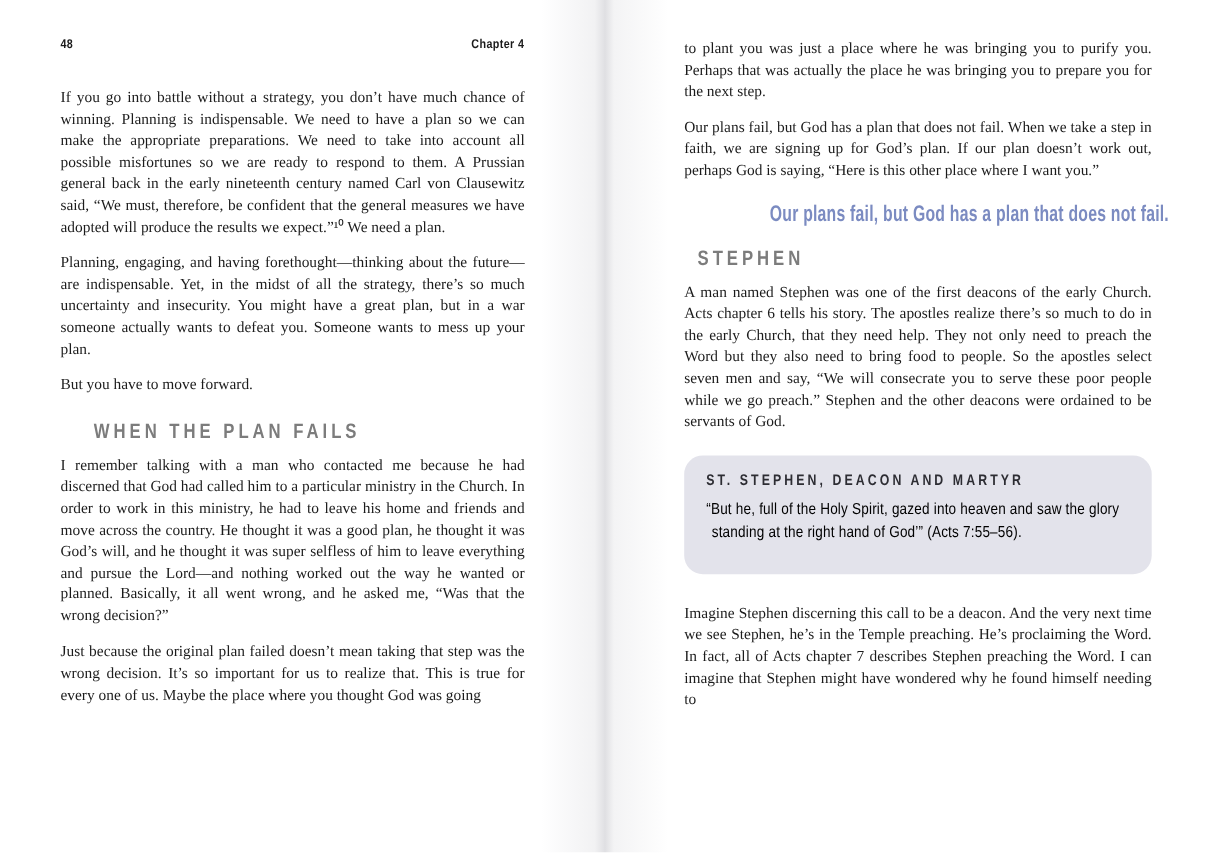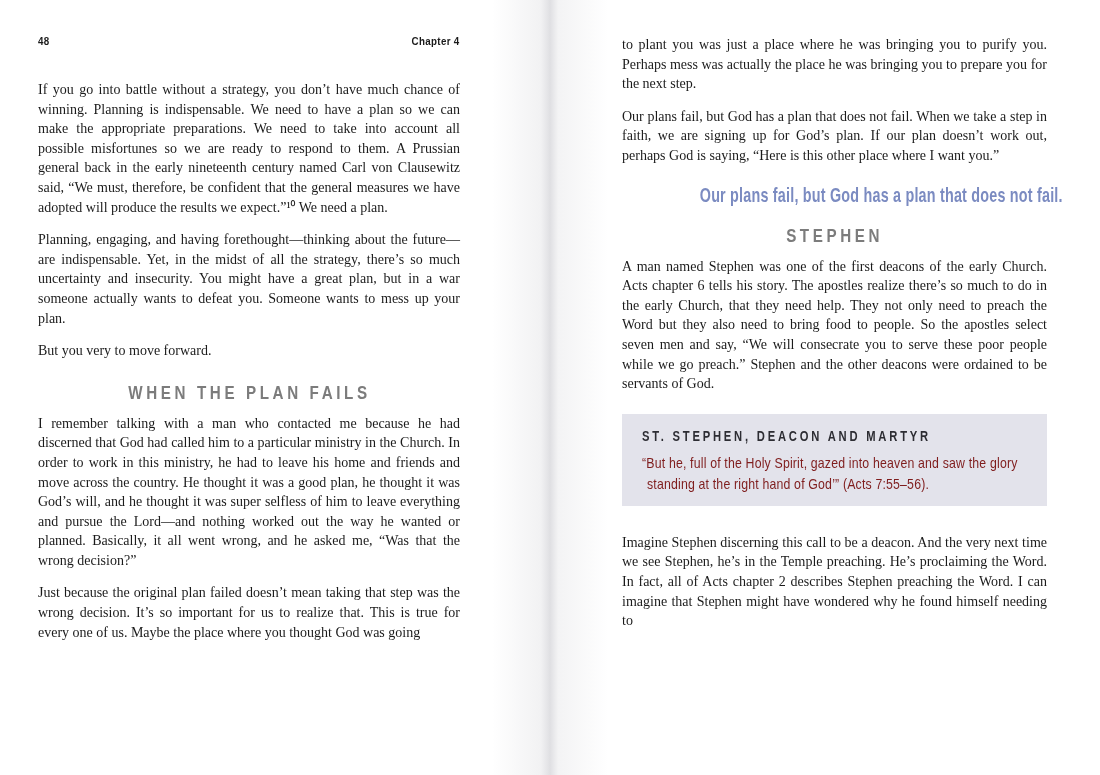--- a/index.html
+++ b/index.html
@@ -20,99 +20,100 @@
       rgba(125,125,138,0) 0%,
       rgba(125,125,138,0.10) 42%,
       rgba(110,110,125,0.20) 49%,
       rgba(110,110,125,0.22) 50%,
       rgba(125,125,138,0.09) 57%,
       rgba(125,125,138,0) 100%);
     pointer-events: none;
   }
 
   .col { position: absolute; top: 35px; }
-  .col-left  { left: 38px;  width: 422px; }
+  .col-left  { left: 55px;  width: 422px; }
   .col-right { left: 622px; width: 425px; }
 
   .running {
     display: flex; justify-content: space-between; align-items: baseline;
     font-family: "Liberation Sans", sans-serif; font-weight: 700;
     font-size: 11.5px; color: #1a1a1a; height: 14px; margin-bottom: 31px;
   }
   .cx { display: inline-block; white-space: nowrap; }
   .running .cx { transform: scaleX(0.85); letter-spacing: 0.4px; }
   .running .cx.from-left  { transform-origin: left center; }
   .running .cx.from-right { transform-origin: right center; }
 
   p.body {
     margin: 0 0 13px 0;
     font-size: 14px; line-height: 19.6px;
     text-align: justify; color: #1b1b1b;
   }
   p.body.last { margin-bottom: 0; }
 
   h2.sec {
-    text-align: center; margin: 21px 0 10px 0;
+    margin: 21px 0 10px 0;
     font-family: "Liberation Sans", sans-serif; font-weight: 700;
     font-size: 19px; color: #7c7c7c;
   }
   h2.sec .cx { transform: scaleX(0.8); transform-origin: center; letter-spacing: 4.5px; }
   h2.sec.tight { margin-top: 18px; }
 
   .pullquote {
     text-align: center; margin: 17px 0 0 0;
     font-family: "Liberation Sans", sans-serif; font-weight: 700;
     font-size: 20.5px; color: #7b8bc1;
   }
   .pullquote .cx { transform: scaleX(0.7); transform-origin: center; letter-spacing: 0.3px; }
 
   .callout {
     background: #e3e3eb;
-    padding: 14px 20px 11px 20px;
+    padding: 14px 20px 27px 20px;
     margin: 20px 0 27px 0;
+    border-radius: 17px;
   }
   .callout-title {
     font-family: "Liberation Sans", sans-serif; font-weight: 700;
     font-size: 14px; color: #2d2d33; margin-bottom: 9px;
   }
   .callout-title .cx { transform: scaleX(0.8); transform-origin: left center; letter-spacing: 3.5px; }
   .callout-lines { padding-left: 5px; }
   .callout-line {
     font-family: "Liberation Sans", sans-serif;
-    font-size: 14.5px; line-height: 21px; color: #7f1d1d;
+    font-size: 14.5px; line-height: 21px; color: #000000;
   }
   .callout-line .cx { transform: scaleX(0.85); transform-origin: left center; letter-spacing: 0.2px; }
   .callout-line.hang { margin-left: -5px; }
 </style>
 </head>
 <body>
 
 <div class="spread">
 
   <div class="col col-left">
     <div class="running">
       <span class="cx from-left">48</span>
       <span class="cx from-right">Chapter 4</span>
     </div>
 
     <p class="body">If you go into battle without a strategy, you don’t have much chance of winning. Planning is indispensable. We need to have a plan so we can make the appropriate preparations. We need to take into account all possible misfortunes so we are ready to respond to them. A Prussian general back in the early nineteenth century named Carl von Clausewitz said, “We must, therefore, be confident that the general measures we have adopted will produce the results we expect.”¹⁰ We need a plan.</p>
     <p class="body">Planning, engaging, and having forethought—thinking about the future—are indispensable. Yet, in the midst of all the strategy, there’s so much uncertainty and insecurity. You might have a great plan, but in a war someone actually wants to defeat you. Someone wants to mess up your plan.</p>
-    <p class="body">But you very to move forward.</p>
+    <p class="body">But you have to move forward.</p>
 
     <h2 class="sec">
       <span class="cx">WHEN THE PLAN FAILS</span>
     </h2>
 
     <p class="body">I remember talking with a man who contacted me because he had discerned that God had called him to a particular ministry in the Church. In order to work in this ministry, he had to leave his home and friends and move across the country. He thought it was a good plan, he thought it was God’s will, and he thought it was super selfless of him to leave everything and pursue the Lord—and nothing worked out the way he wanted or planned. Basically, it all went wrong, and he asked me, “Was that the wrong decision?”</p>
     <p class="body last">Just because the original plan failed doesn’t mean taking that step was the wrong decision. It’s so important for us to realize that. This is true for every one of us. Maybe the place where you thought God was going</p>
   </div>
 
   <div class="col col-right">
 
-    <p class="body">to plant you was just a place where he was bringing you to purify you. Perhaps mess was actually the place he was bringing you to prepare you for the next step.</p>
+    <p class="body">to plant you was just a place where he was bringing you to purify you. Perhaps that was actually the place he was bringing you to prepare you for the next step.</p>
     <p class="body">Our plans fail, but God has a plan that does not fail. When we take a step in faith, we are signing up for God’s plan. If our plan doesn’t work out, perhaps God is saying, “Here is this other place where I want you.”</p>
 
     <div class="pullquote">
       <span class="cx">Our plans fail, but God has a plan that does not fail.</span>
     </div>
 
     <h2 class="sec tight">
       <span class="cx">STEPHEN</span>
     </h2>
 
@@ -125,17 +126,17 @@
       <div class="callout-lines">
         <div class="callout-line hang">
           <span class="cx">“But he, full of the Holy Spirit, gazed into heaven and saw the glory</span>
         </div>
         <div class="callout-line">
           <span class="cx">standing at the right hand of God’” (Acts 7:55–56).</span>
         </div>
       </div>
     </div>
 
-    <p class="body last">Imagine Stephen discerning this call to be a deacon. And the very next time we see Stephen, he’s in the Temple preaching. He’s proclaiming the Word. In fact, all of Acts chapter 2 describes Stephen preaching the Word. I can imagine that Stephen might have wondered why he found himself needing to</p>
+    <p class="body last">Imagine Stephen discerning this call to be a deacon. And the very next time we see Stephen, he’s in the Temple preaching. He’s proclaiming the Word. In fact, all of Acts chapter 7 describes Stephen preaching the Word. I can imagine that Stephen might have wondered why he found himself needing to</p>
   </div>
 
   <div class="gutter"></div>
 </div>
 
 </body></html>

